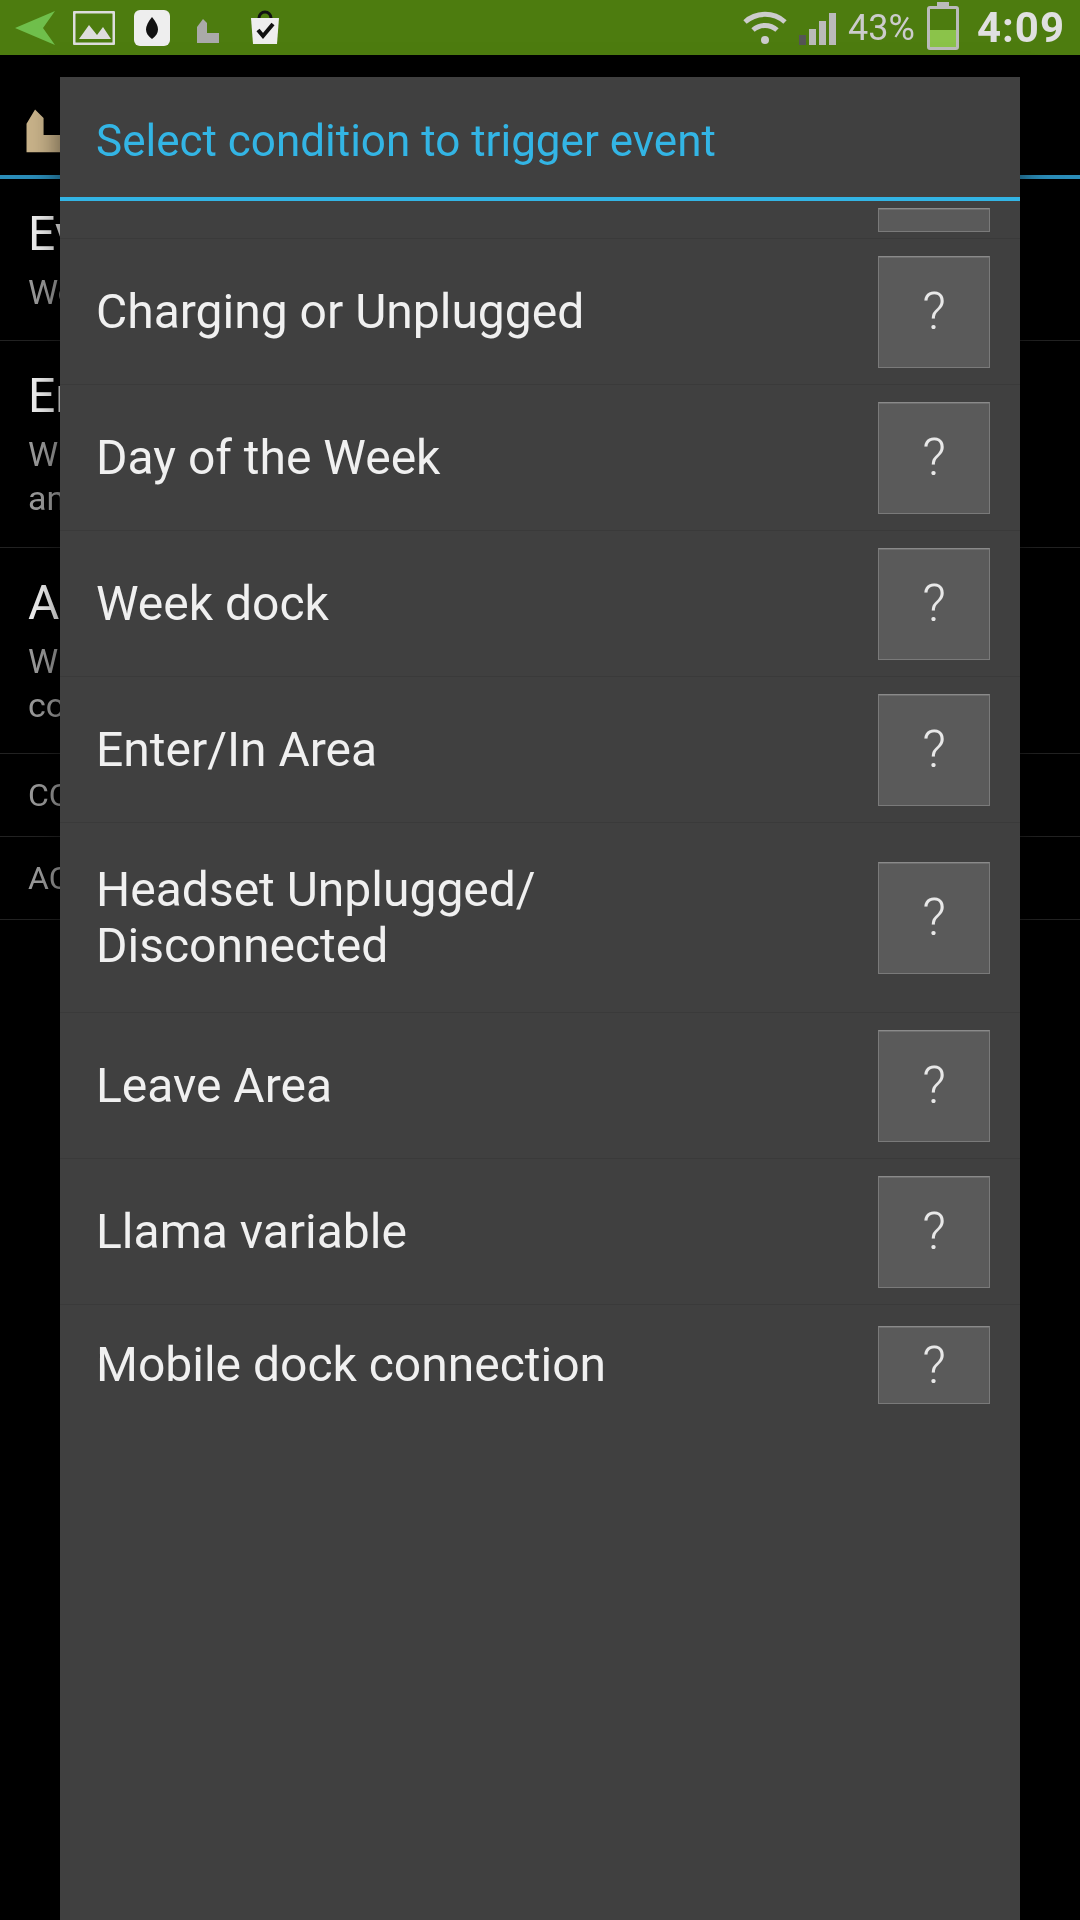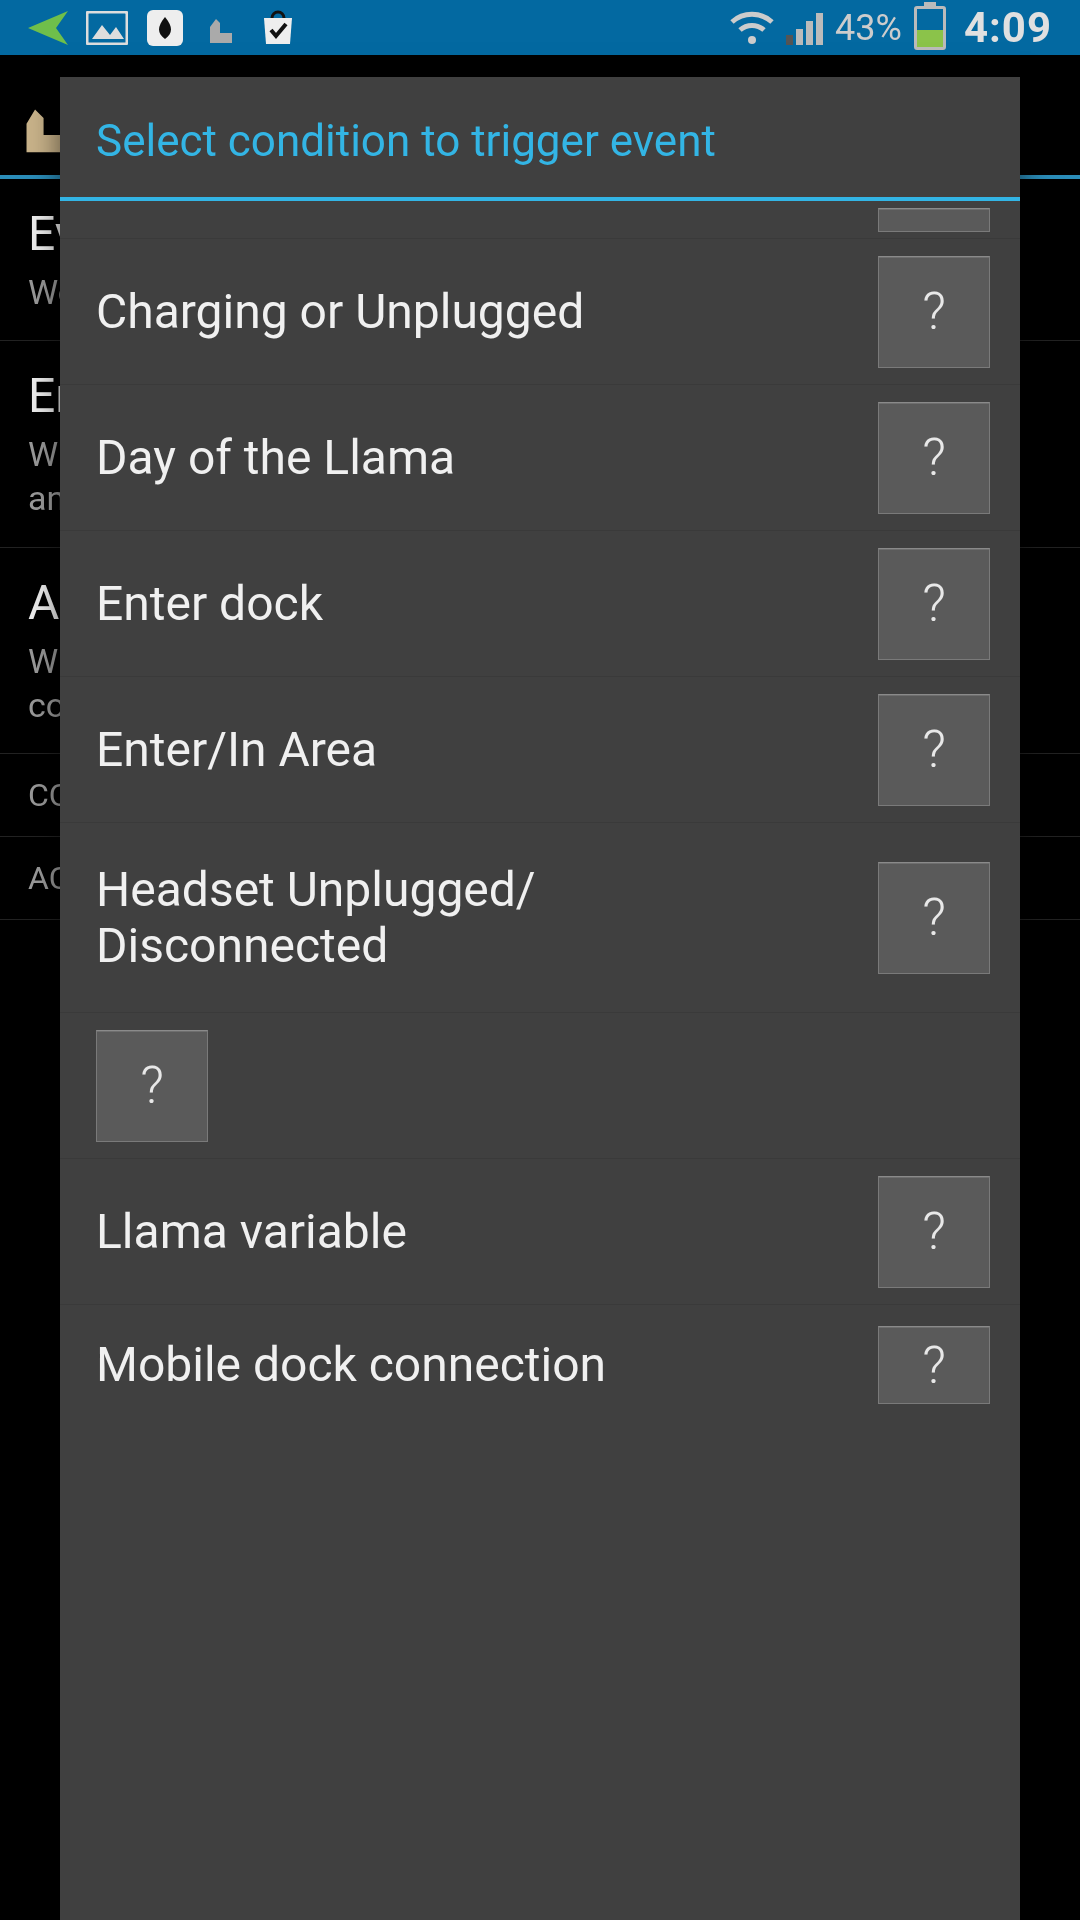--- a/index.html
+++ b/index.html
@@ -8,25 +8,25 @@
     background:#000;
     font-family:"Roboto","Helvetica Neue",Arial,sans-serif;
     color:#e9e9e9;
     overflow:hidden;
     position:relative;
   }
 
   
   .status-bar {
     height:55px;
-    background:#0369a1;
+    background:#4d7c0f;
     display:flex;
     align-items:center;
     justify-content:space-between;
-    padding:0 28px;
+    padding:0 15px;
     font-size:34px;
     color:#cccccc;
   }
   .status-left, .status-right { display:flex; align-items:center; gap:18px; }
   .status-right { gap:12px; }
   .status-icon { display:flex; align-items:center; justify-content:center; }
   .battery {
     width:32px; height:44px;
     border:3px solid #bbb; border-radius:3px;
     position:relative;
@@ -212,37 +212,38 @@
     <div class="cond-row partial-top">
       <div class="cond-label"></div>
       <div class="help-btn partial-top"></div>
     </div>
 
     <div class="cond-row">
       <div class="cond-label">Charging or Unplugged</div>
       <div class="help-btn">?</div>
     </div>
     <div class="cond-row">
-      <div class="cond-label">Day of the Llama</div>
-      <div class="help-btn">?</div>
-    </div>
-    <div class="cond-row">
-      <div class="cond-label">Enter dock</div>
+      <div class="cond-label">Day of the Week</div>
+      <div class="help-btn">?</div>
+    </div>
+    <div class="cond-row">
+      <div class="cond-label">Week dock</div>
       <div class="help-btn">?</div>
     </div>
     <div class="cond-row">
       <div class="cond-label">Enter/In Area</div>
       <div class="help-btn">?</div>
     </div>
     <div class="cond-row" style="min-height:190px">
       <div class="cond-label" style="white-space:pre-line">Headset Unplugged/
 Disconnected</div>
       <div class="help-btn">?</div>
     </div>
     <div class="cond-row">
+      <div class="cond-label">Leave Area</div>
       <div class="help-btn">?</div>
     </div>
     <div class="cond-row">
       <div class="cond-label">Llama variable</div>
       <div class="help-btn">?</div>
     </div>
     <div class="cond-row" style="border-bottom:none;min-height:120px">
       <div class="cond-label">Mobile dock connection</div>
       <div class="help-btn partial-bottom">?</div>
     </div>

